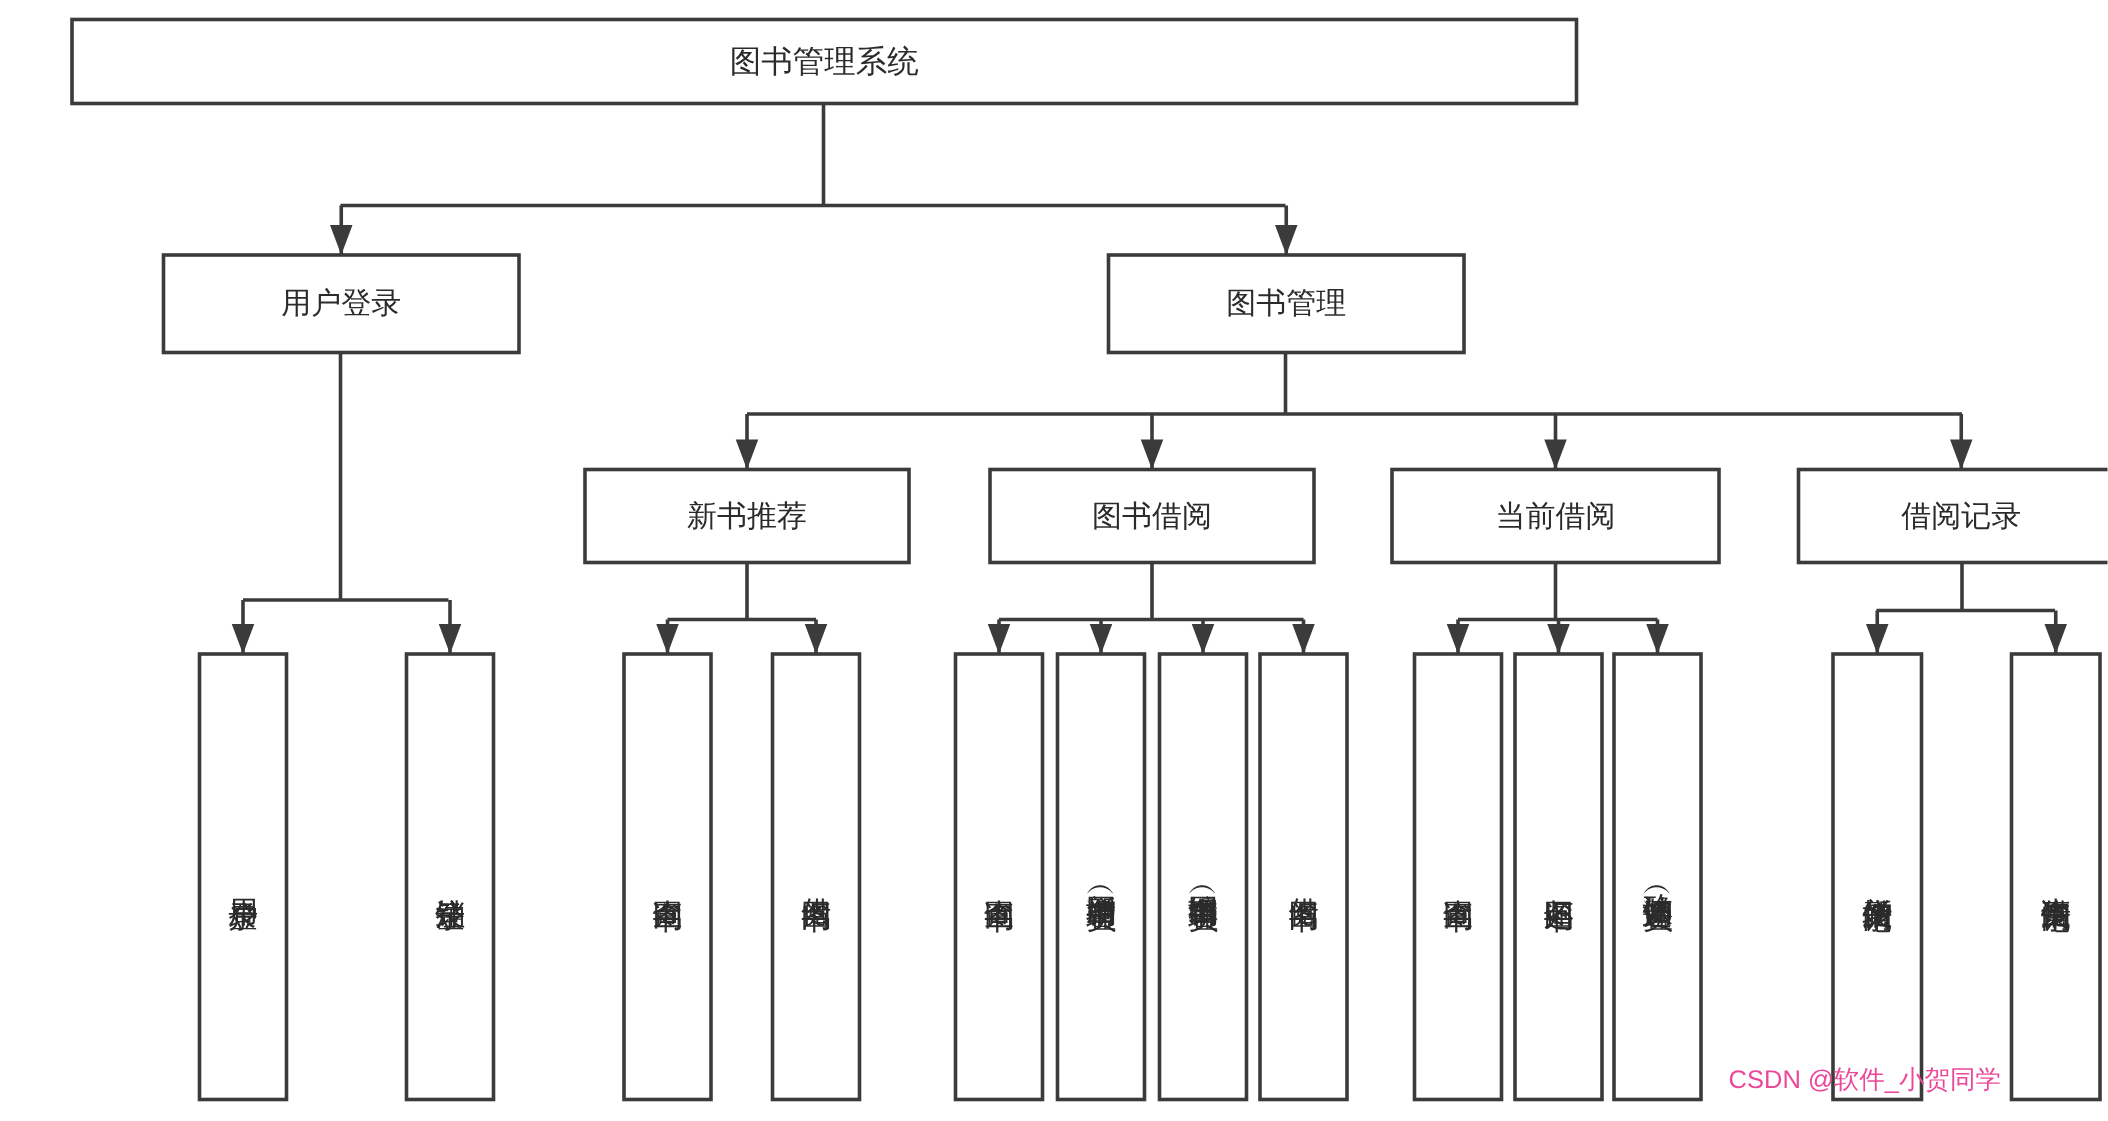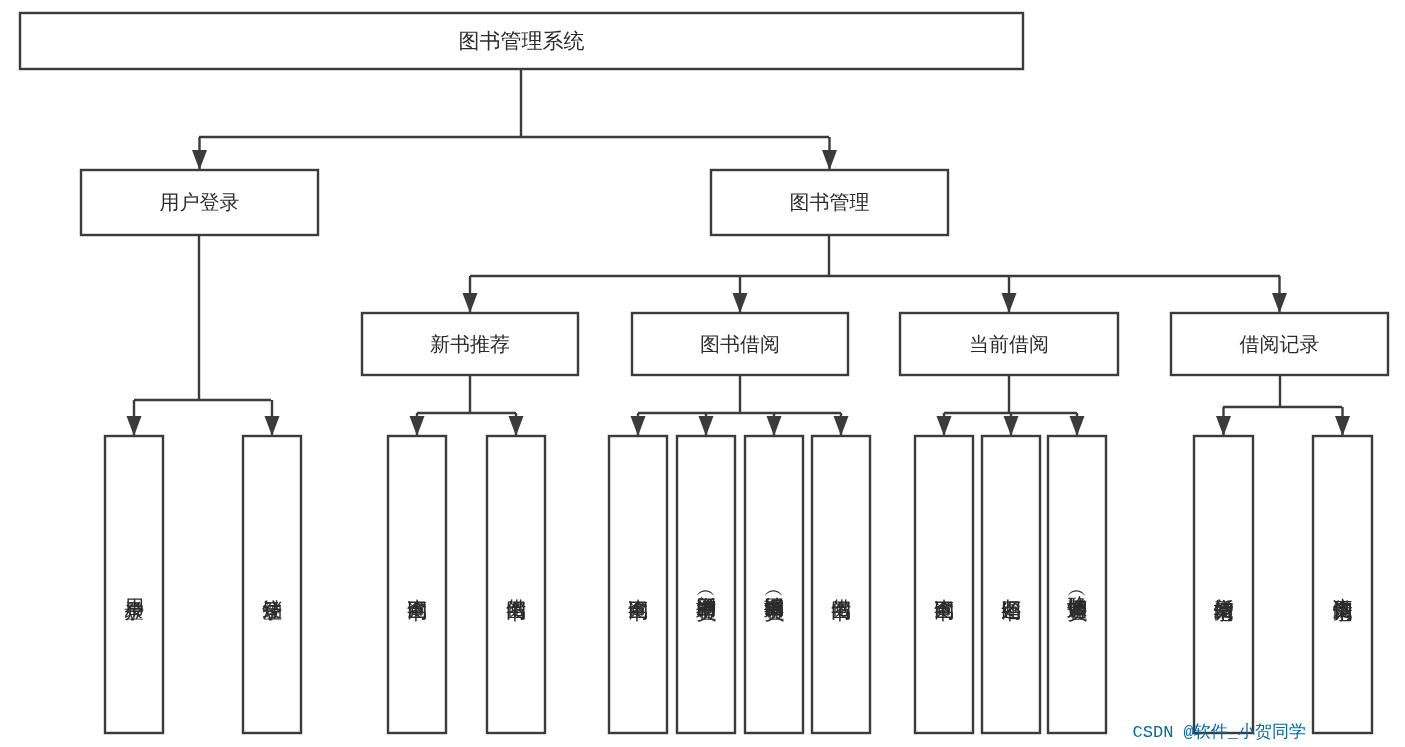--- a/index.html
+++ b/index.html
@@ -12,20 +12,21 @@
     width: 1405px;
     height: 747px;
     font-family: "DejaVu Sans", "Liberation Sans", sans-serif;
     overflow: hidden;
   }
   #diagram-root {
     position: relative;
     width: 1316px;
     height: 747px;
     background: #ffffff;
+    margin-left: 28px;
   }
   svg.diagram-canvas {
     position: absolute;
     left: 0;
     top: 0;
     width: 1405px;
     height: 747px;
     display: block;
   }
   
@@ -73,24 +74,24 @@
     writing-mode: vertical-rl;
     text-orientation: upright;
     letter-spacing: 1px;
     white-space: nowrap;
     text-align: center;
   }
   
   .watermark {
     position: absolute;
     right: 10px;
-    bottom: 4px;
-    font-family: Liberation Mono, monospace;
+    bottom: 16px;
+    font-family: Liberation Sans, sans-serif;
     font-size: 17px;
-    color: #0369a1;
+    color: #ec4899;
     white-space: nowrap;
     user-select: none;
   }
 </style>
 </head>
 <body>
 
 <div id="diagram-root">
 
   <svg class="diagram-canvas" id="diagram-svg" viewBox="0 0 1405 747" xmlns="http://www.w3.org/2000/svg">

